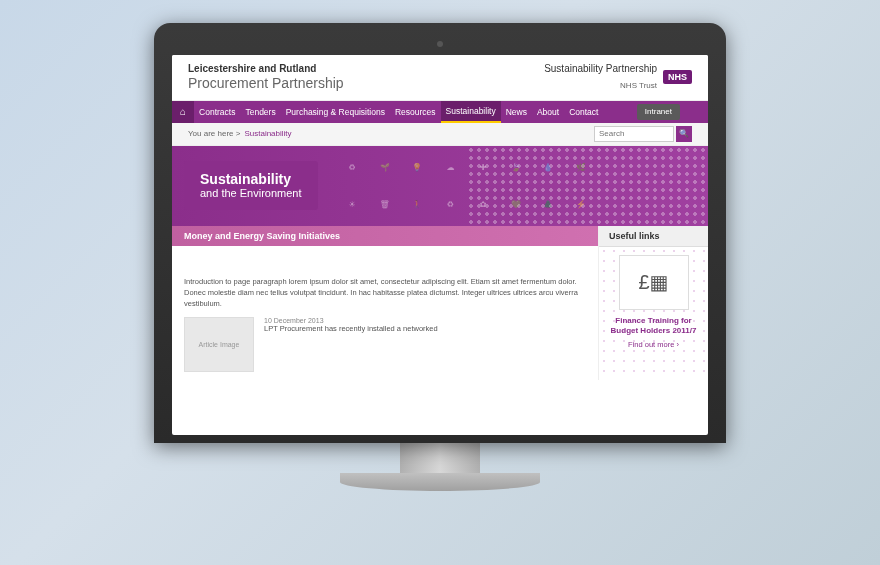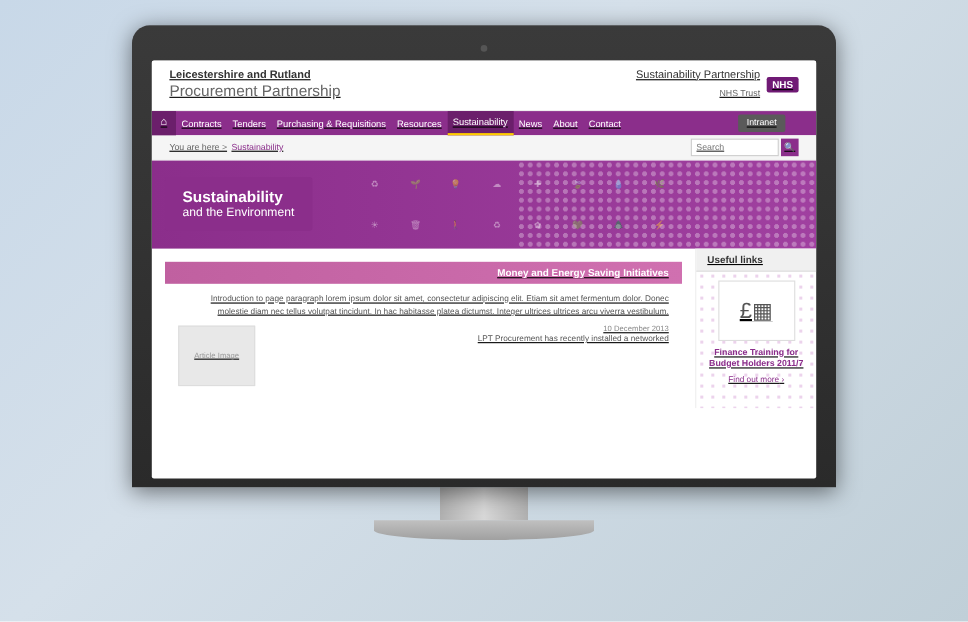--- a/index.html
+++ b/index.html
@@ -18,28 +18,27 @@
     .monitor-wrapper {
       position: relative;
       width: 660px;
       height: 520px;
       display: flex;
       flex-direction: column;
       align-items: center;
     }
 
     .monitor-body {
-      width: 640px;
+      width: 572px;
       height: 420px;
       background: linear-gradient(180deg, #3a3a3a 0%, #2a2a2a 100%);
       border-radius: 16px 16px 0 0;
       padding: 18px;
       box-shadow: 0 4px 20px rgba(0,0,0,0.5);
       position: relative;
-      text-decoration: underline;
     }
 
     .monitor-camera {
       width: 6px;
       height: 6px;
       background: #555;
       border-radius: 50%;
       margin: 0 auto 8px;
     }
 
@@ -224,22 +223,21 @@
 
     
     .main-content {
       display: flex;
       gap: 0;
       flex: 1;
     }
 
     .content-left {
       flex: 1;
-      padding: 12px;
-      text-align: right;
+      padding: 0;
     }
 
     .content-right {
       width: 110px;
       border-left: 1px solid #eee;
     }
 
     
     .section-header {
       background: linear-gradient(90deg, #c060a0, #d070b0);
@@ -251,20 +249,21 @@
 
     .section-body {
       padding: 8px 12px;
     }
 
     .intro-text {
       font-size: 7.5px;
       color: #555;
       line-height: 1.5;
       margin-bottom: 8px;
+      margin-top: 22px;
     }
 
     
     .article-row {
       display: flex;
       gap: 10px;
     }
 
     .article-image {
       width: 70px;

